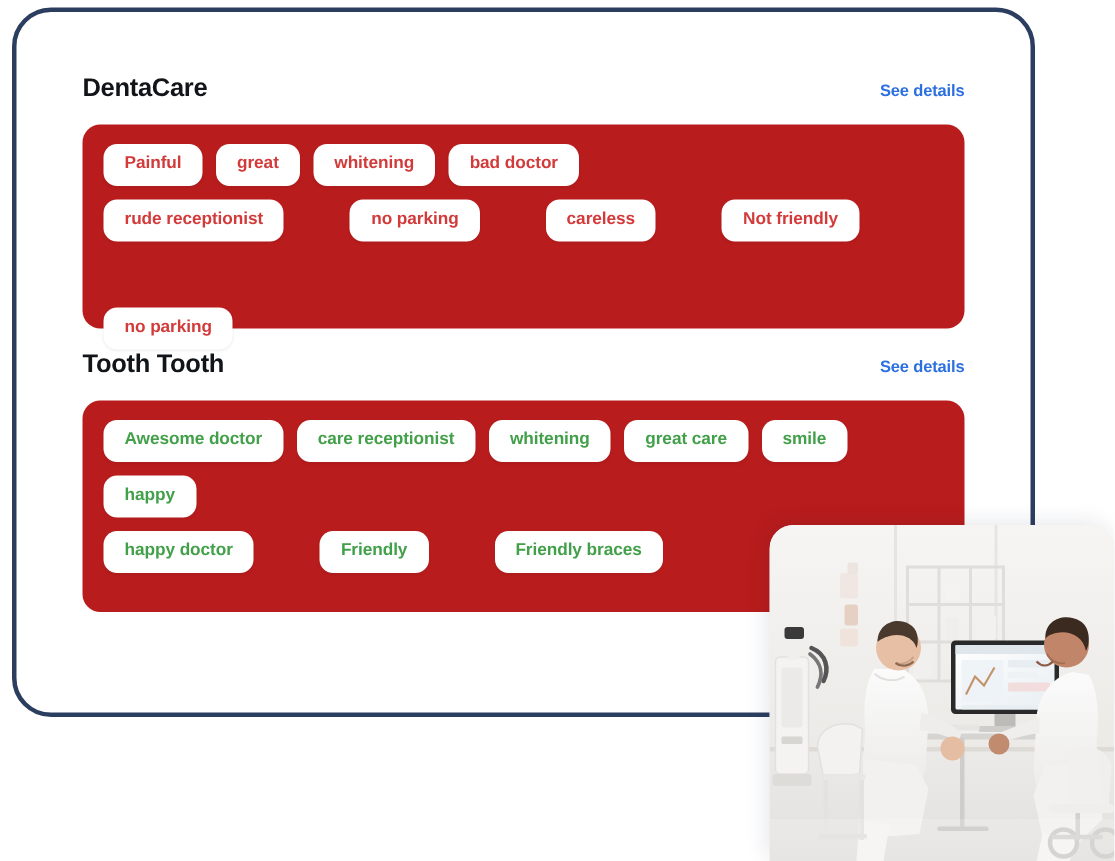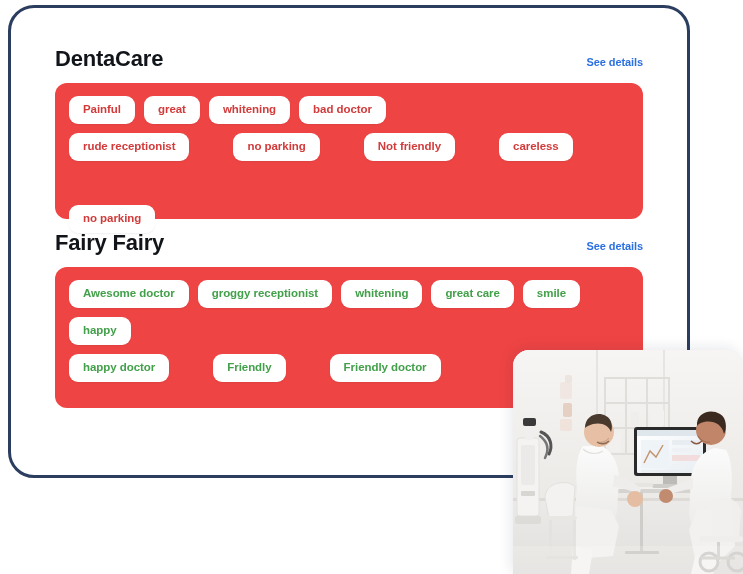--- a/index.html
+++ b/index.html
@@ -38,39 +38,39 @@
   }
 
   
   .section-head {
     display: flex;
     align-items: baseline;
     justify-content: space-between;
     height: 24px;
   }
   .section-title {
-    font-size: 22px;
+    font-size: 17px;
     font-weight: bold;
     color: #111418;
     letter-spacing: -0.2px;
     line-height: 22px;
   }
   .see-details {
     font-size: 11px;
     font-weight: bold;
     color: #2b6fe0;
     cursor: pointer;
     line-height: 18px;
     letter-spacing: -0.1px;
   }
 
   
   .tag-panel {
     margin-top: 11px;
-    background: #ef4444;
+    background: #b91c1c;
     border-radius: 12px;
     padding: 13px 14px 14px 14px;
     box-sizing: border-box;
   }
   .panel-dentacare { height: 136px; }
   .panel-toothfairy { height: 141px; }
 
   .tag-row {
     display: flex;
     flex-wrap: wrap;
@@ -127,46 +127,46 @@
     <div class="tag-panel panel-dentacare">
       <div class="tag-row">
         <span class="tag neg">Painful</span>
         <span class="tag neg">great</span>
         <span class="tag neg">whitening</span>
         <span class="tag neg">bad doctor</span>
       </div>
       <div class="tag-row">
         <span class="tag neg">rude receptionist</span>
         <span class="tag neg">no parking</span>
+        <span class="tag neg">careless</span>
         <span class="tag neg">Not friendly</span>
-        <span class="tag neg">careless</span>
         <span class="tag neg">no parking</span>
       </div>
     </div>
 
     <div class="spacer-12"></div>
 
     <div class="section-head">
-      <div class="section-title">Fairy Fairy</div>
+      <div class="section-title">Tooth Tooth</div>
       <div class="see-details">See details</div>
     </div>
 
     <div class="tag-panel panel-toothfairy">
       <div class="tag-row">
         <span class="tag pos">Awesome doctor</span>
-        <span class="tag pos">groggy receptionist</span>
+        <span class="tag pos">care receptionist</span>
         <span class="tag pos">whitening</span>
         <span class="tag pos">great care</span>
         <span class="tag pos">smile</span>
         <span class="tag pos">happy</span>
       </div>
       <div class="tag-row">
         <span class="tag pos">happy doctor</span>
         <span class="tag pos">Friendly</span>
-        <span class="tag pos">Friendly doctor</span>
+        <span class="tag pos">Friendly braces</span>
       </div>
     </div>
 
   </div>
 </div>
 
 <div class="photo-card">
   <div class="scene">
     <svg viewBox="0 0 230 224" preserveAspectRatio="xMidYMid slice" aria-hidden="true">
       <defs>

